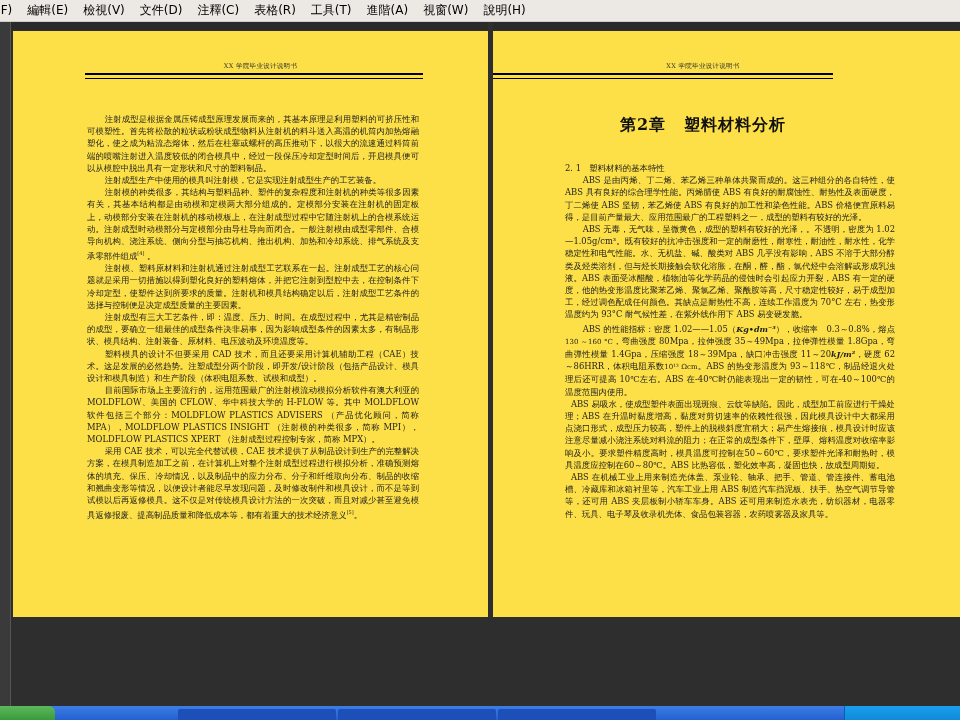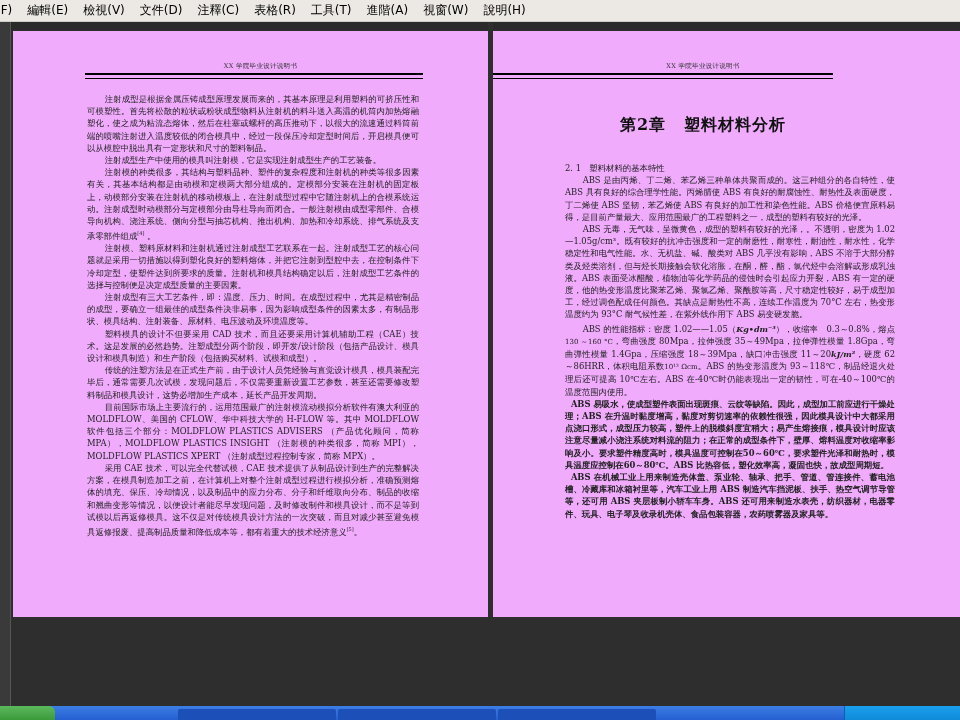--- a/index.html
+++ b/index.html
@@ -15,42 +15,42 @@
   }
   .menu-item { padding:0 8px 0 7px; white-space:nowrap; cursor:default; line-height:21px; }
   .menu-item:first-child { padding-left:0; margin-left:-4px; }
   .viewer {
     position:absolute; left:0; top:22px; width:960px; height:684px;
     background:#2e2e2e;
   }
   .viewer-topbar { position:absolute; left:0; top:0; width:960px; height:8px; background:#2a2a2a; }
   .left-rail { position:absolute; left:0; top:0; width:10px; height:684px; background:#3a3a3a; border-right:1px solid #555; }
   .page {
-    position:absolute; top:9px; background:#f0abfc; height:586px; overflow:hidden;
+    position:absolute; top:9px; background:#fde047; height:586px; overflow:hidden;
     font-family: "DejaVu Serif", "Liberation Serif", serif; color:#1a1a1a;
   }
   .page-left { left:13px; width:475px; }
   .page-right { left:493px; width:467px; }
   .running-header {
     position:absolute; top:31px; font-size:6.5px; letter-spacing:0.3px; color:#333; text-align:center;
   }
   .page-left .running-header { left:0; width:475px; padding-left:20px; box-sizing:border-box; }
   .page-right .running-header { left:0; width:420px; }
   .header-rule {
     position:absolute; top:42px; height:3px; border-top:2px solid #000; border-bottom:1px solid #000;
   }
   .page-left .header-rule { left:72px; width:338px; }
   .page-right .header-rule { left:0; width:340px; }
   .body-text {
     position:absolute; font-size:8.4px; line-height:12.2px; text-align:justify; color:#222;
   }
-  .page-left .body-text { left:74px; top:62px; width:332px; }
+  .page-left .body-text { left:74px; top:82px; width:332px; }
   .page-right .body-text { left:72px; top:76px; width:330px; }
   .body-text p { margin:0; text-indent:2.1em; }
-  .body-text p.noind { text-indent:0.7em;font-weight:bold; }
+  .body-text p.noind { text-indent:0.7em; }
   .chapter-title {
     position:absolute; top:84px; left:0; width:420px; text-align:center;
     font-size:16px; font-weight:bold; color:#111; letter-spacing:1px;
   }
   .chapter-title .gap { display:inline-block; width:18px; }
   .section-heading { margin:0; text-indent:0 !important; }
   .section-heading.spaced { margin-top:12px; }
   .sup { font-size:5px; vertical-align:super; }
   .formula { font-style:italic; font-size:8px;font-weight:bold; }
   .page-number { position:absolute; font-size:7px; color:#222; }
@@ -90,22 +90,21 @@
 
   <div class="page page-left">
     <div class="running-header">XX 学院毕业设计说明书</div>
     <div class="header-rule"></div>
     <div class="body-text">
       <p>注射成型是根据金属压铸成型原理发展而来的，其基本原理是利用塑料的可挤压性和可模塑性。首先将松散的粒状或粉状成型物料从注射机的料斗送入高温的机筒内加热熔融塑化，使之成为粘流态熔体，然后在柱塞或螺杆的高压推动下，以很大的流速通过料筒前端的喷嘴注射进入温度较低的闭合模具中，经过一段保压冷却定型时间后，开启模具便可以从模腔中脱出具有一定形状和尺寸的塑料制品。</p>
       <p>注射成型生产中使用的模具叫注射模，它是实现注射成型生产的工艺装备。</p>
       <p><span>注射模的种类很多，其结构与塑料品种、塑件的复杂程度和注射机的种类等很多因素有关，其基本结构都是由动模和定模两大部分组成的。定模部分安装在注射机的固定板上，动模部分安装在注射机的移动模板上，在注射成型过程中它随注射机上的合模系统运动。注射成型时动模部分与定模部分由导柱导向而闭合。一般注射模由成型零部件、合模导向机构、浇注系统、侧向分型与抽芯机构、推出机构、加热和冷却系统、排气系统及支承零部件组成</span><span class="sup">[4]</span><span> 。</span></p>
       <p>注射模、塑料原材料和注射机通过注射成型工艺联系在一起。注射成型工艺的核心问题就是采用一切措施以得到塑化良好的塑料熔体，并把它注射到型腔中去，在控制条件下冷却定型，使塑件达到所要求的质量。注射机和模具结构确定以后，注射成型工艺条件的选择与控制便是决定成型质量的主要因素。</p>
       <p>注射成型有三大工艺条件，即：温度、压力、时间。在成型过程中，尤其是精密制品的成型，要确立一组最佳的成型条件决非易事，因为影响成型条件的因素太多，有制品形状、模具结构、注射装备、原材料、电压波动及环境温度等。</p>
-      <p>塑料模具的设计不但要采用 CAD 技术，而且还要采用计算机辅助工程（CAE）技术。这是发展的必然趋势。注塑成型分两个阶段，即开发/设计阶段（包括产品设计、模具设计和模具制造）和生产阶段（包括购买材料、试模和成型）。</p>
-      <p>传统的注塑方法是在正式生产前，由于设计人员凭经验与直觉设计模具，模具装配完毕后，通常需要几次试模，发现问题后，不仅需要重新设置工艺参数，甚至还需要修改塑料制品和模具设计，这势必增加生产成本，延长产品开发周期。</p>
+      <p>塑料模具的设计不但要采用 CAD 技术，而且还要采用计算机辅助工程（CAE）技术。这是发展的必然趋势。注塑成型分两个阶段，即开发/设计阶段（包括产品设计、模具设计和模具制造）和生产阶段（体积电阻系数、试模和成型）。</p>
       <p>目前国际市场上主要流行的，运用范围最广的注射模流动模拟分析软件有澳大利亚的 MOLDFLOW、美国的 CFLOW、华中科技大学的 H-FLOW 等。其中 MOLDFLOW 软件包括三个部分：MOLDFLOW PLASTICS ADVISERS （产品优化顾问，简称 MPA），MOLDFLOW PLASTICS INSIGHT （注射模的种类很多，简称 MPI），MOLDFLOW PLASTICS XPERT （注射成型过程控制专家，简称 MPX）。</p>
       <p><span>采用 CAE 技术，可以完全代替试模，CAE 技术提供了从制品设计到生产的完整解决方案，在模具制造加工之前，在计算机上对整个注射成型过程进行模拟分析，准确预测熔体的填充、保压、冷却情况，以及制品中的应力分布、分子和纤维取向分布、制品的收缩和翘曲变形等情况，以便设计者能尽早发现问题，及时修改制件和模具设计，而不是等到试模以后再返修模具。这不仅是对传统模具设计方法的一次突破，而且对减少甚至避免模具返修报废、提高制品质量和降低成本等，都有着重大的技术经济意义</span><span class="sup">[5]</span><span>。</span></p>
     </div>
     <div class="page-number">5</div>
   </div>
 
   <div class="page-divider"></div>
 
   <div class="page page-right">
     <div class="running-header">XX 学院毕业设计说明书</div>

